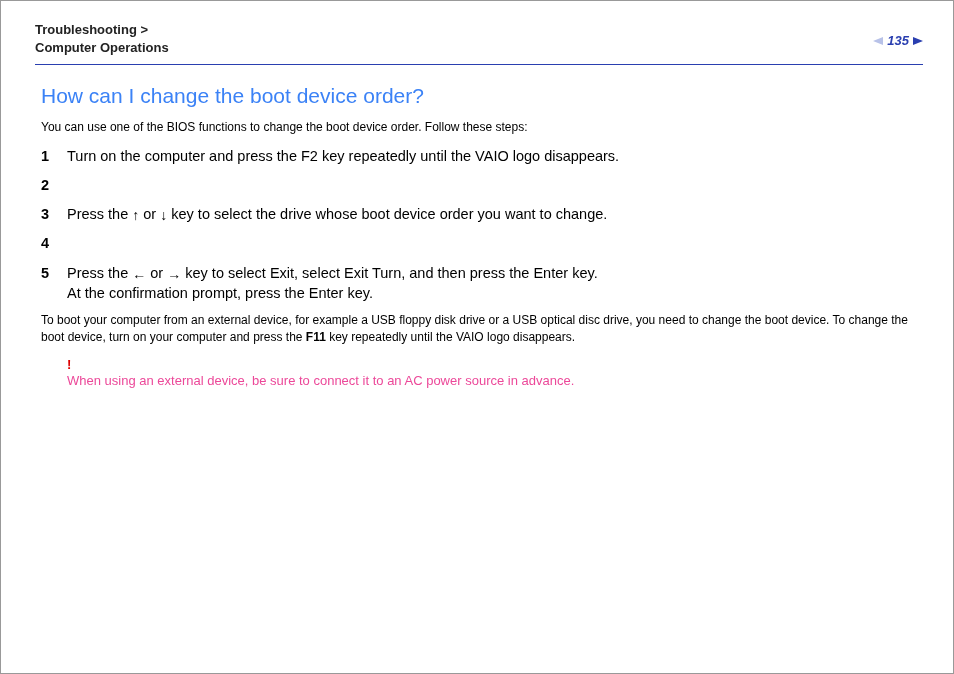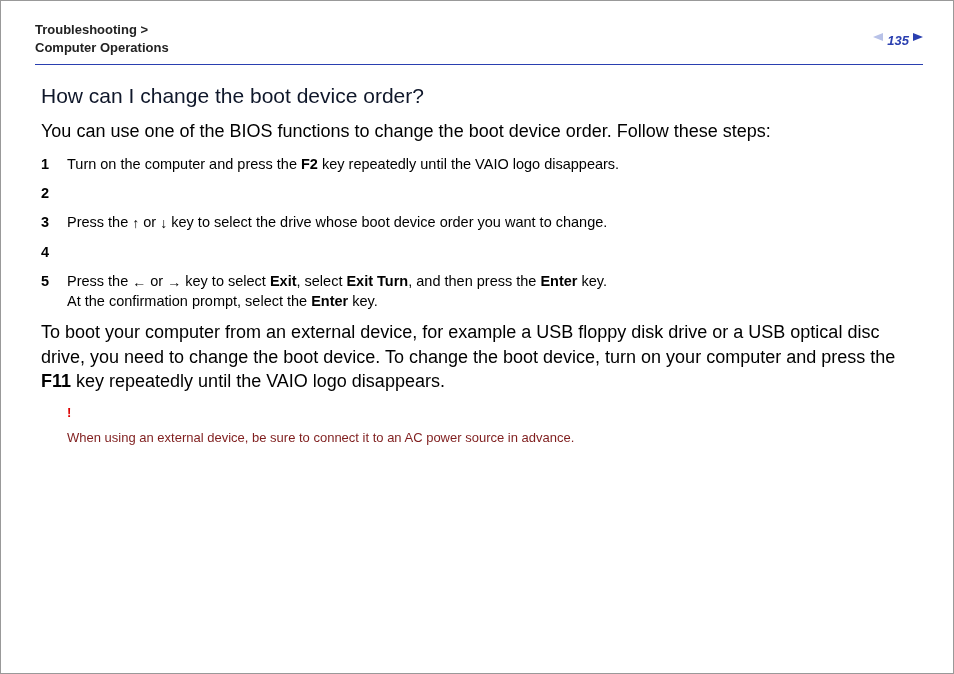--- a/index.html
+++ b/index.html
@@ -26,20 +26,21 @@
     margin-bottom: 8px;
   }
   .breadcrumb {
     font-size: 13px;
     font-weight: bold;
     line-height: 1.35;
     color: #222;
   }
   .pagenum-wrap {
     display: flex;
+    align-items: center;
     gap: 4px;
     padding-top: 12px;
   }
   .pagenum {
     color: #2a3fb0;
     font-weight: bold;
     font-style: italic;
     font-size: 13px;
   }
   .tri-left {
@@ -57,71 +58,71 @@
   hr.rule {
     border: none;
     border-top: 1.5px solid #2a3fb0;
     margin: 4px 0 18px 0;
   }
   .content {
     padding-left: 6px;
     padding-right: 6px;
   }
   h2.qtitle {
-    color: #0f172a;
+    color: #3b82f6;
     font-weight: normal;
     font-size: 21px;
     margin: 18px 0 10px 0;
     line-height: 1.25;
   }
   p.body {
-    font-size: 18px;
+    font-size: 12px;
     margin: 6px 0 10px 0;
     line-height: 1.35;
   }
   ol.steps {
     list-style: none;
     padding: 0;
     margin: 4px 0 0 0;
   }
   ol.steps li {
     display: flex;
     align-items: flex-start;
     font-size: 14.5px;
     line-height: 1.4;
     margin-bottom: 9px;
   }
   .step-num {
     font-weight: bold;
     width: 26px;
     flex-shrink: 0;
   }
-  .step-text b { font-weight: bold; margin-top: 32px; }
+  .step-text b { font-weight: normal; margin-top: 32px; }
   .arrow {
     display: inline-block;
     font-size: 14px;
     line-height: 1;
     vertical-align: -1px;
     font-weight: bold;
   }
   .note-block {
     margin-left: 26px;
     margin-top: 12px;
   }
   .note-mark {
     color: #d00;
     font-weight: bold;
     font-size: 13px;
     font-family: Arial, sans-serif;
   }
   .note-text {
     font-size: 13px;
     font-family: Arial, Helvetica, sans-serif;
-    color: #7f1d1d;
-    margin-top: 10px;
+    color: #ec4899;
+    margin-top: 1px;
   }
 </style>
 </head>
 <body>
 
 <div class="page">
 
   <div class="header">
     <div class="breadcrumb">
       <span>Troubleshooting &gt;</span><br>
@@ -157,21 +158,21 @@
           <span>Press the </span><span class="arrow">↑</span><span> or </span><span class="arrow">↓</span><span> key to select the drive whose boot device order you want to change.</span>
         </span>
       </li>
       <li>
         <span class="step-num">4</span>
       </li>
       <li>
         <span class="step-num">5</span>
         <span class="step-text">
           <span>Press the </span><span class="arrow">←</span><span> or </span><span class="arrow">→</span><span> key to select </span><b>Exit</b><span>, select </span><b>Exit Turn</b><span>, and then press the </span><b>Enter</b><span> key.</span><br>
-          <span>At the confirmation prompt, select the </span><b>Enter</b><span> key.</span>
+          <span>At the confirmation prompt, press the </span><b>Enter</b><span> key.</span>
         </span>
       </li>
     </ol>
 
     <p class="body">
       <span>To boot your computer from an external device, for example a USB floppy disk drive or a USB optical disc drive, you need to change the boot device. To change the boot device, turn on your computer and press the </span><b>F11</b><span> key repeatedly until the VAIO logo disappears.</span>
     </p>
 
     <div class="note-block">
       <div class="note-mark">!</div>

